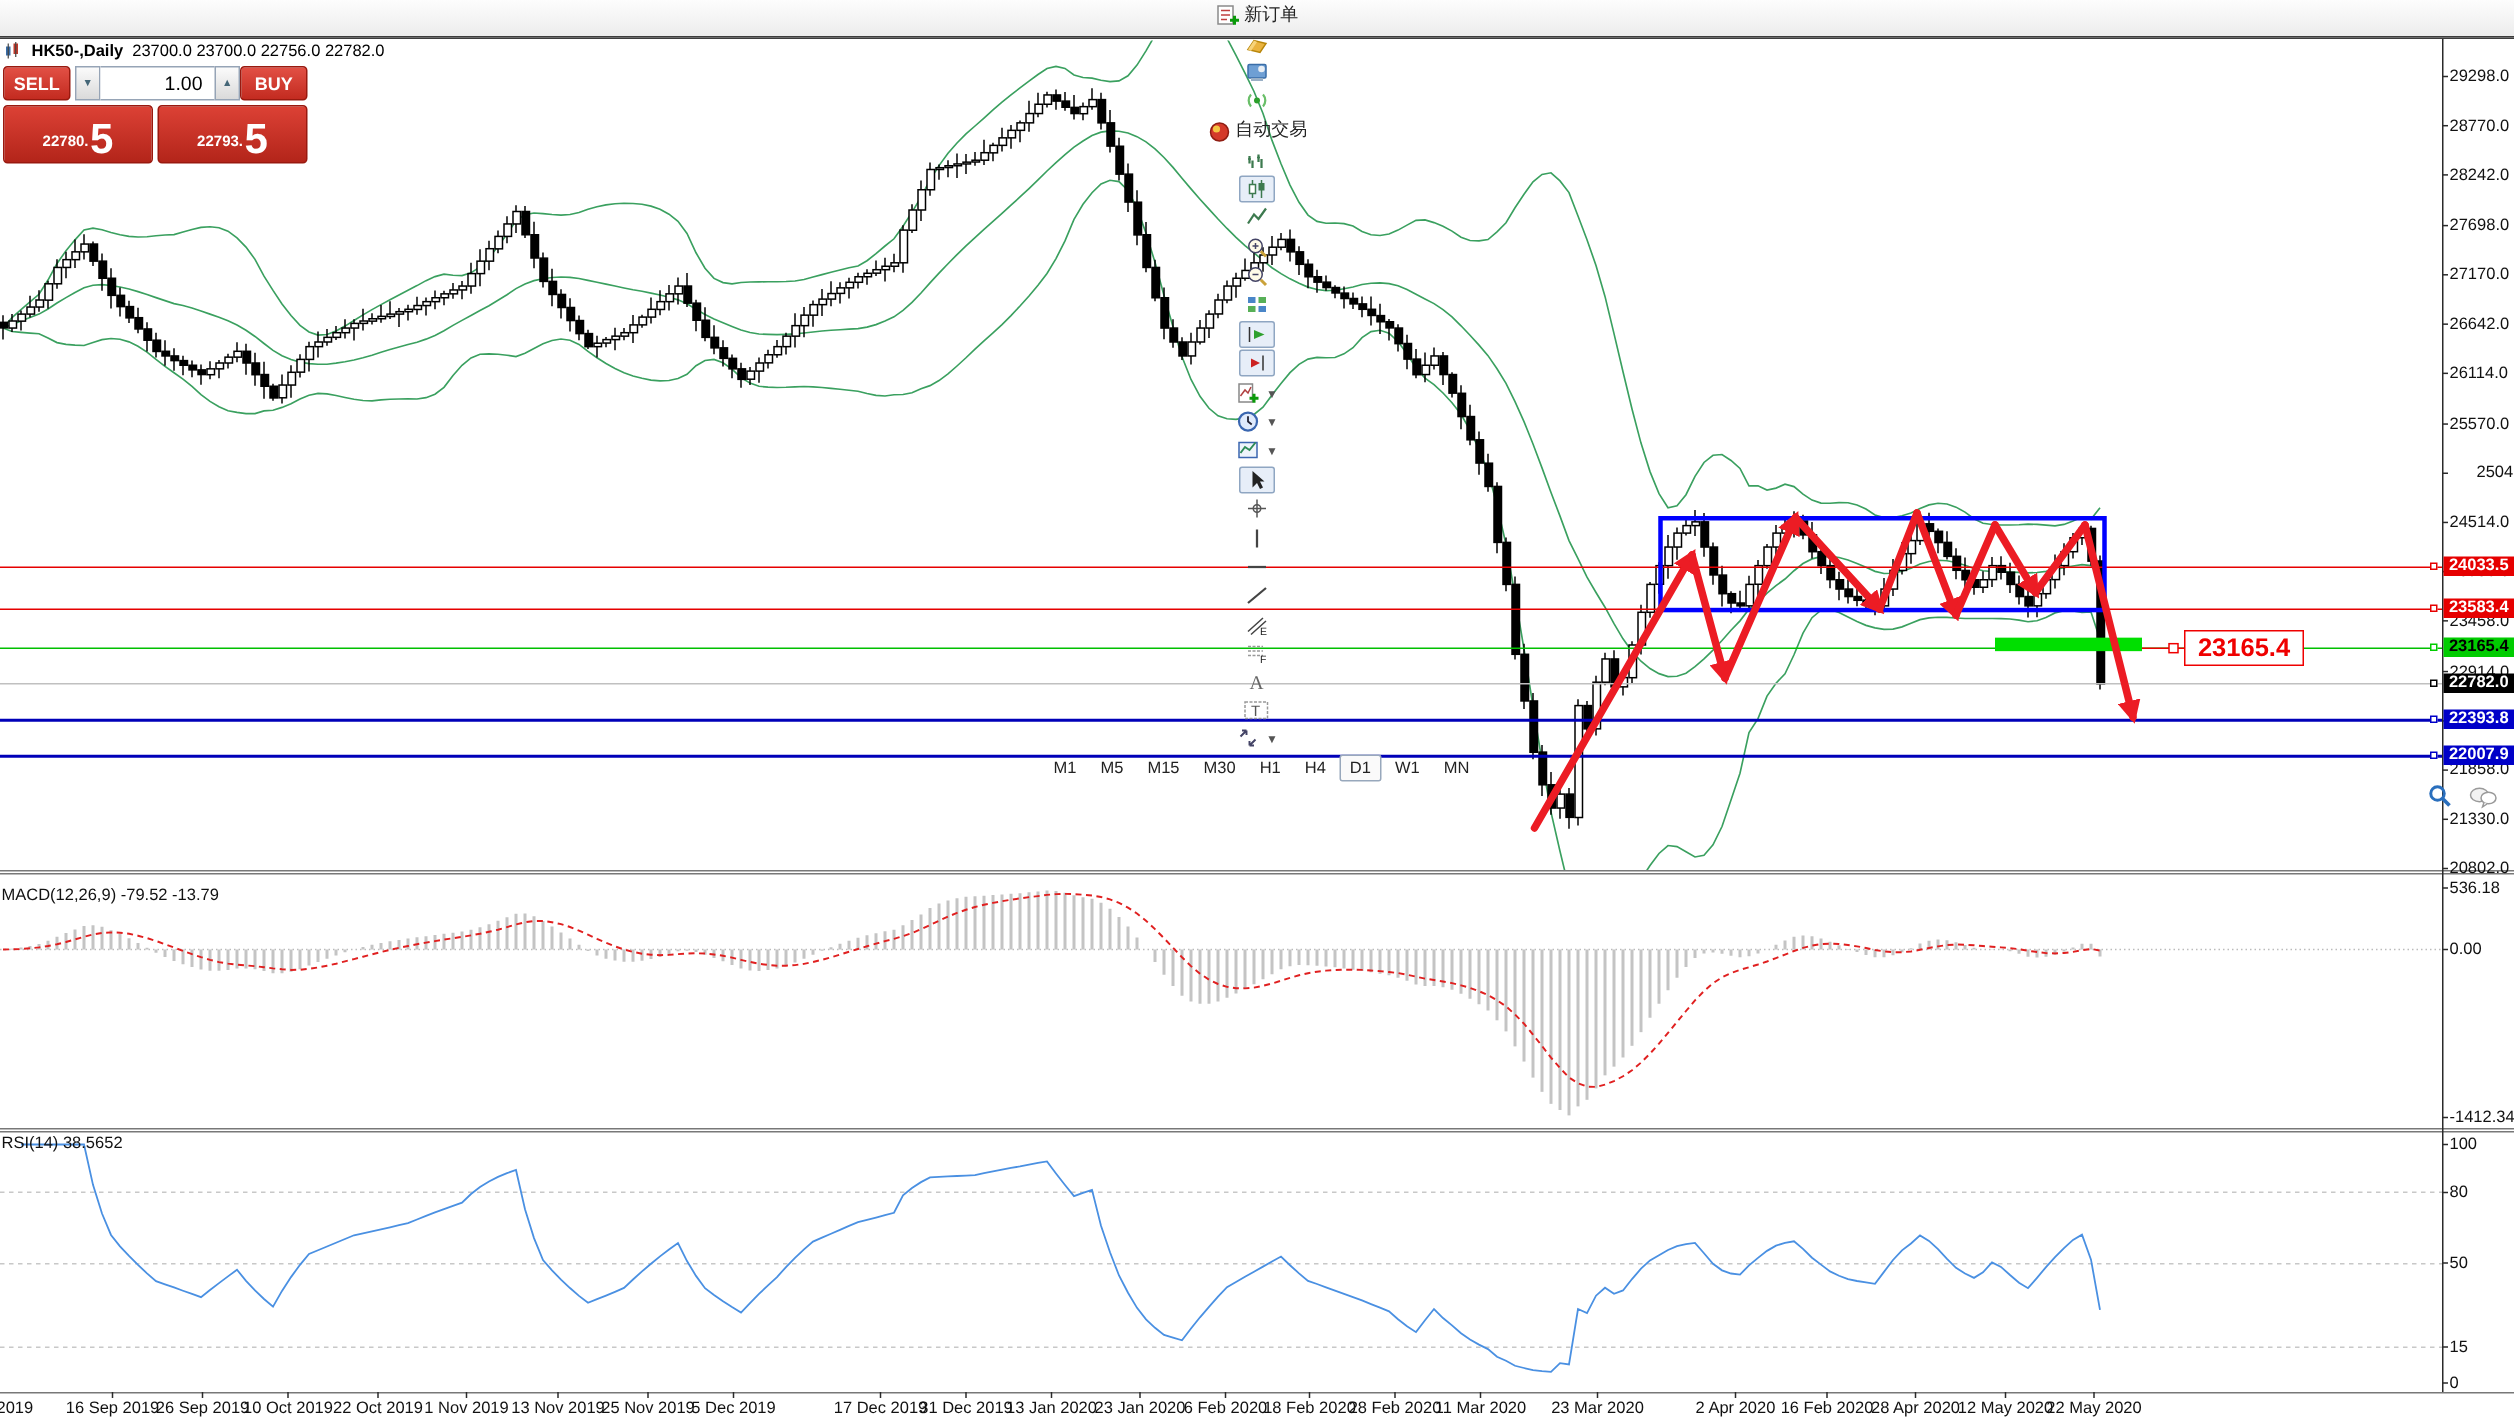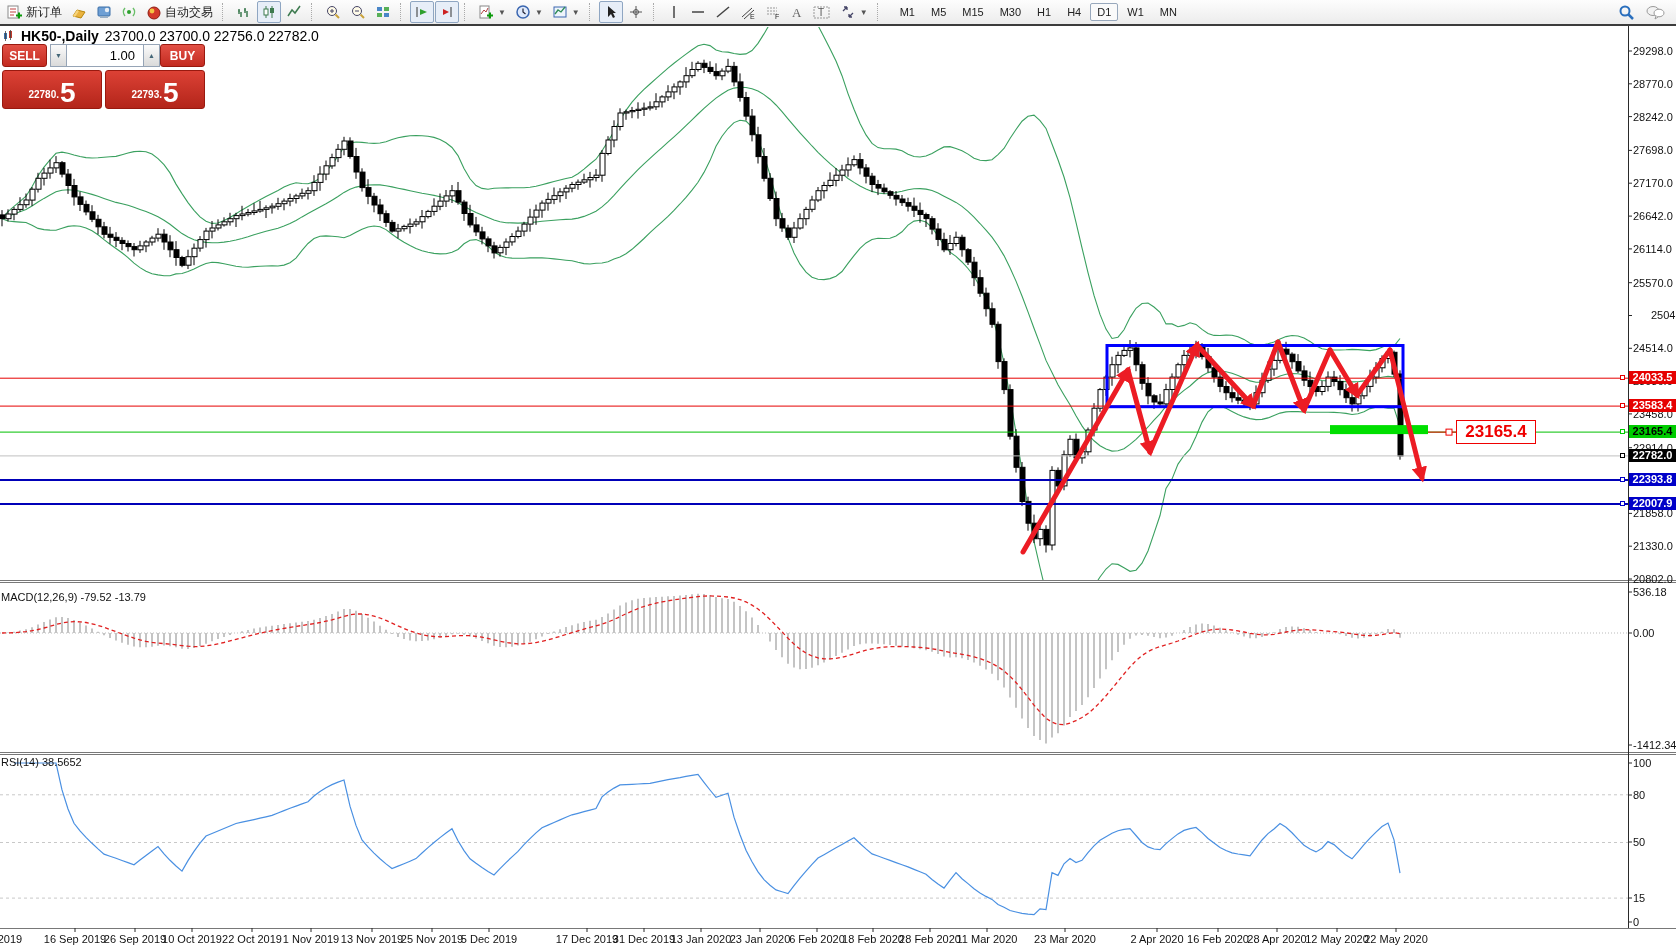--- a/index.html
+++ b/index.html
@@ -1,41 +1,41 @@
 <!DOCTYPE html>
 <html><head>
 <meta charset="utf-8">
 <style>
   html,body{margin:0;padding:0;background:#fff;}
   #app{position:relative;width:1676px;height:950px;background:#fff;overflow:hidden;
        font-family:"Liberation Sans","DejaVu Sans",sans-serif;color:#111;}
   
   .toolbar{position:absolute;left:0;top:0;width:1676px;height:25px;box-sizing:border-box;
     background:linear-gradient(#fdfdfd,#ececec);border-bottom:1px solid #3c3c3c;
-    display:flex;align-items:center;padding:0 3px;gap:1px;z-index:40;}
+    display:flex;align-items:center;padding:0 3px;gap:1px;z-index:40;flex-direction:column;}
   .tbtn{height:20px;display:flex;align-items:center;gap:3px;padding:0 3px;border:1px solid transparent;
     border-radius:2px;font-size:12px;color:#222;white-space:nowrap;cursor:default;}
   .tbtn.pressed{border-color:#8fa6c2;background:#e7eef8;}
   .sep{width:4px;height:18px;border-left:1px dotted #aaa;margin:0 4px;}
   .dd{font-size:8px;color:#555;margin-left:1px;}
   .tf{font-size:11px;color:#222;padding:2px 6px;border:1px solid transparent;border-radius:2px;}
   .tf.active{background:#fafafa;border-color:#98a8bc;}
   .right-icons{margin-left:auto;display:flex;align-items:center;gap:10px;margin-right:8px;}
   .ic{display:block;}
   
   #plot{position:absolute;left:0;top:0;z-index:1;}
   #overlay{position:absolute;left:0;top:0;width:1451px;height:950px;pointer-events:none;z-index:10;}
   .axlbl{position:absolute;left:1633px;font-size:11px;color:#111;white-space:nowrap;}
   .badge{position:absolute;left:1629px;width:47px;height:13px;line-height:13px;font-size:11px;
     font-weight:bold;text-align:center;}
   .badge .sq{position:absolute;left:-9px;top:4px;width:5px;height:5px;background:#fff;box-sizing:border-box;}
   .datelbl{position:absolute;top:933px;transform:translateX(-50%);font-size:11px;color:#111;white-space:nowrap;}
   .ind-label{position:absolute;font-size:11px;color:#111;white-space:nowrap;z-index:11;}
   
-  .quote{position:absolute;left:3px;top:28px;display:flex;align-items:center;gap:6px;font-size:14px;
+  .quote{position:absolute;left:3px;top:28px;display:flex;align-items:center;gap:6px;font-size:11px;
     color:#000;z-index:20;}
   
   .trade{position:absolute;left:2px;top:44px;width:203px;z-index:30;}
   .trow{display:flex;height:23px;align-items:stretch;}
   .btn-sell,.btn-buy{width:45px;background:linear-gradient(#e25045,#c32b20);color:#fff;font-weight:bold;
     font-size:12px;border:1px solid #99190f;border-radius:3px;display:flex;align-items:center;justify-content:center;}
   .btn-buy{margin-left:auto;}
   .vol-wrap{display:flex;margin-left:3px;}
   .spin{width:15px;background:linear-gradient(#fbfbfb,#dadada);border:1px solid #96a4b6;color:#467;
     font-size:7px;display:flex;align-items:center;justify-content:center;}

